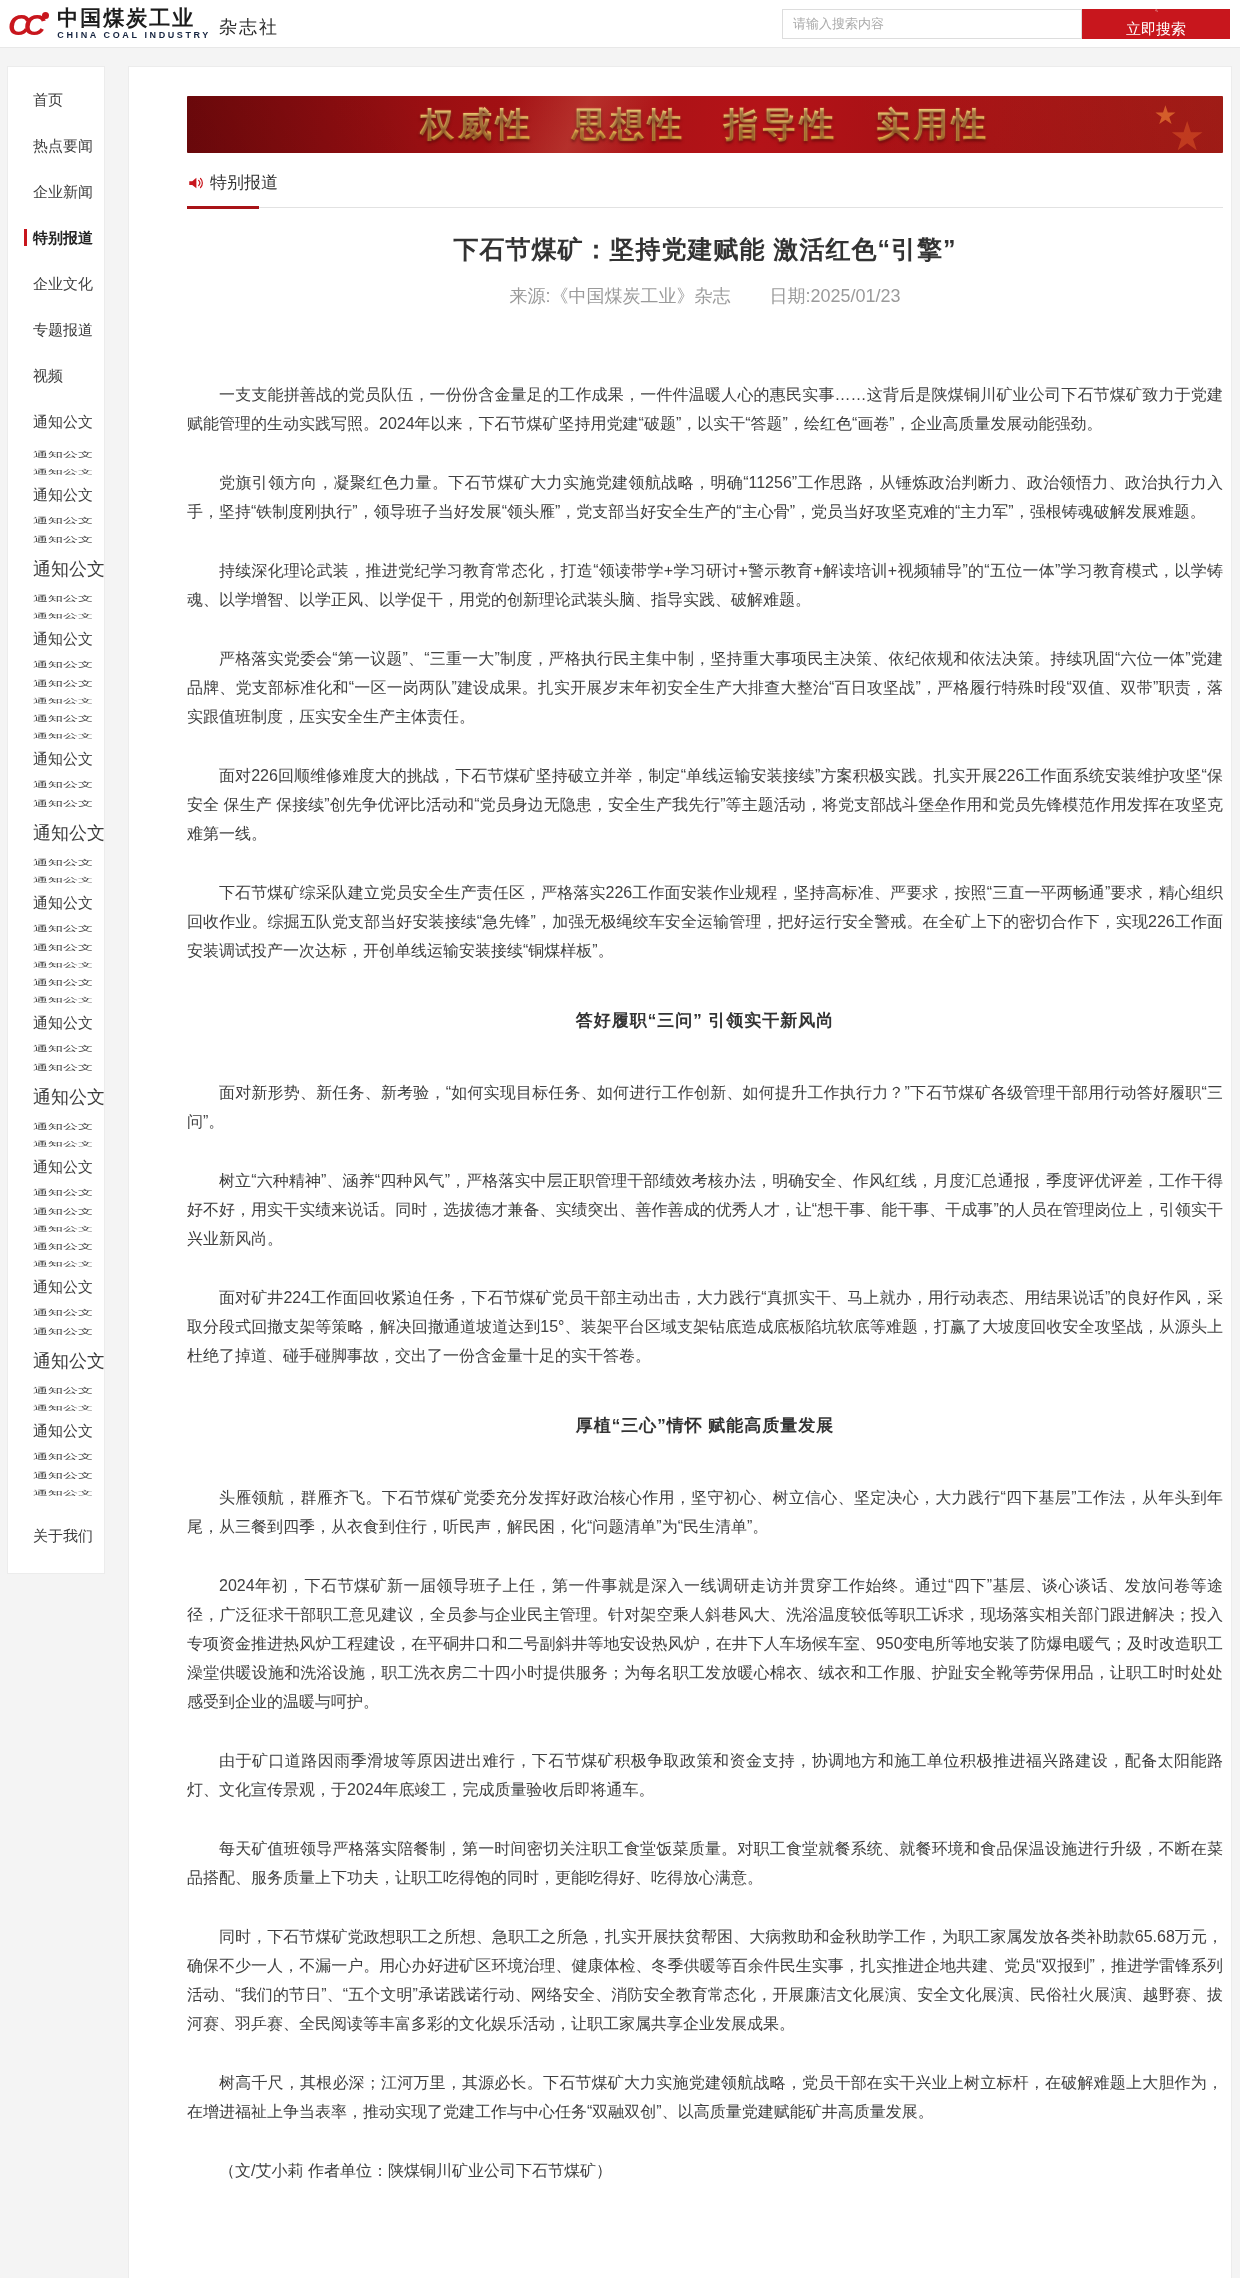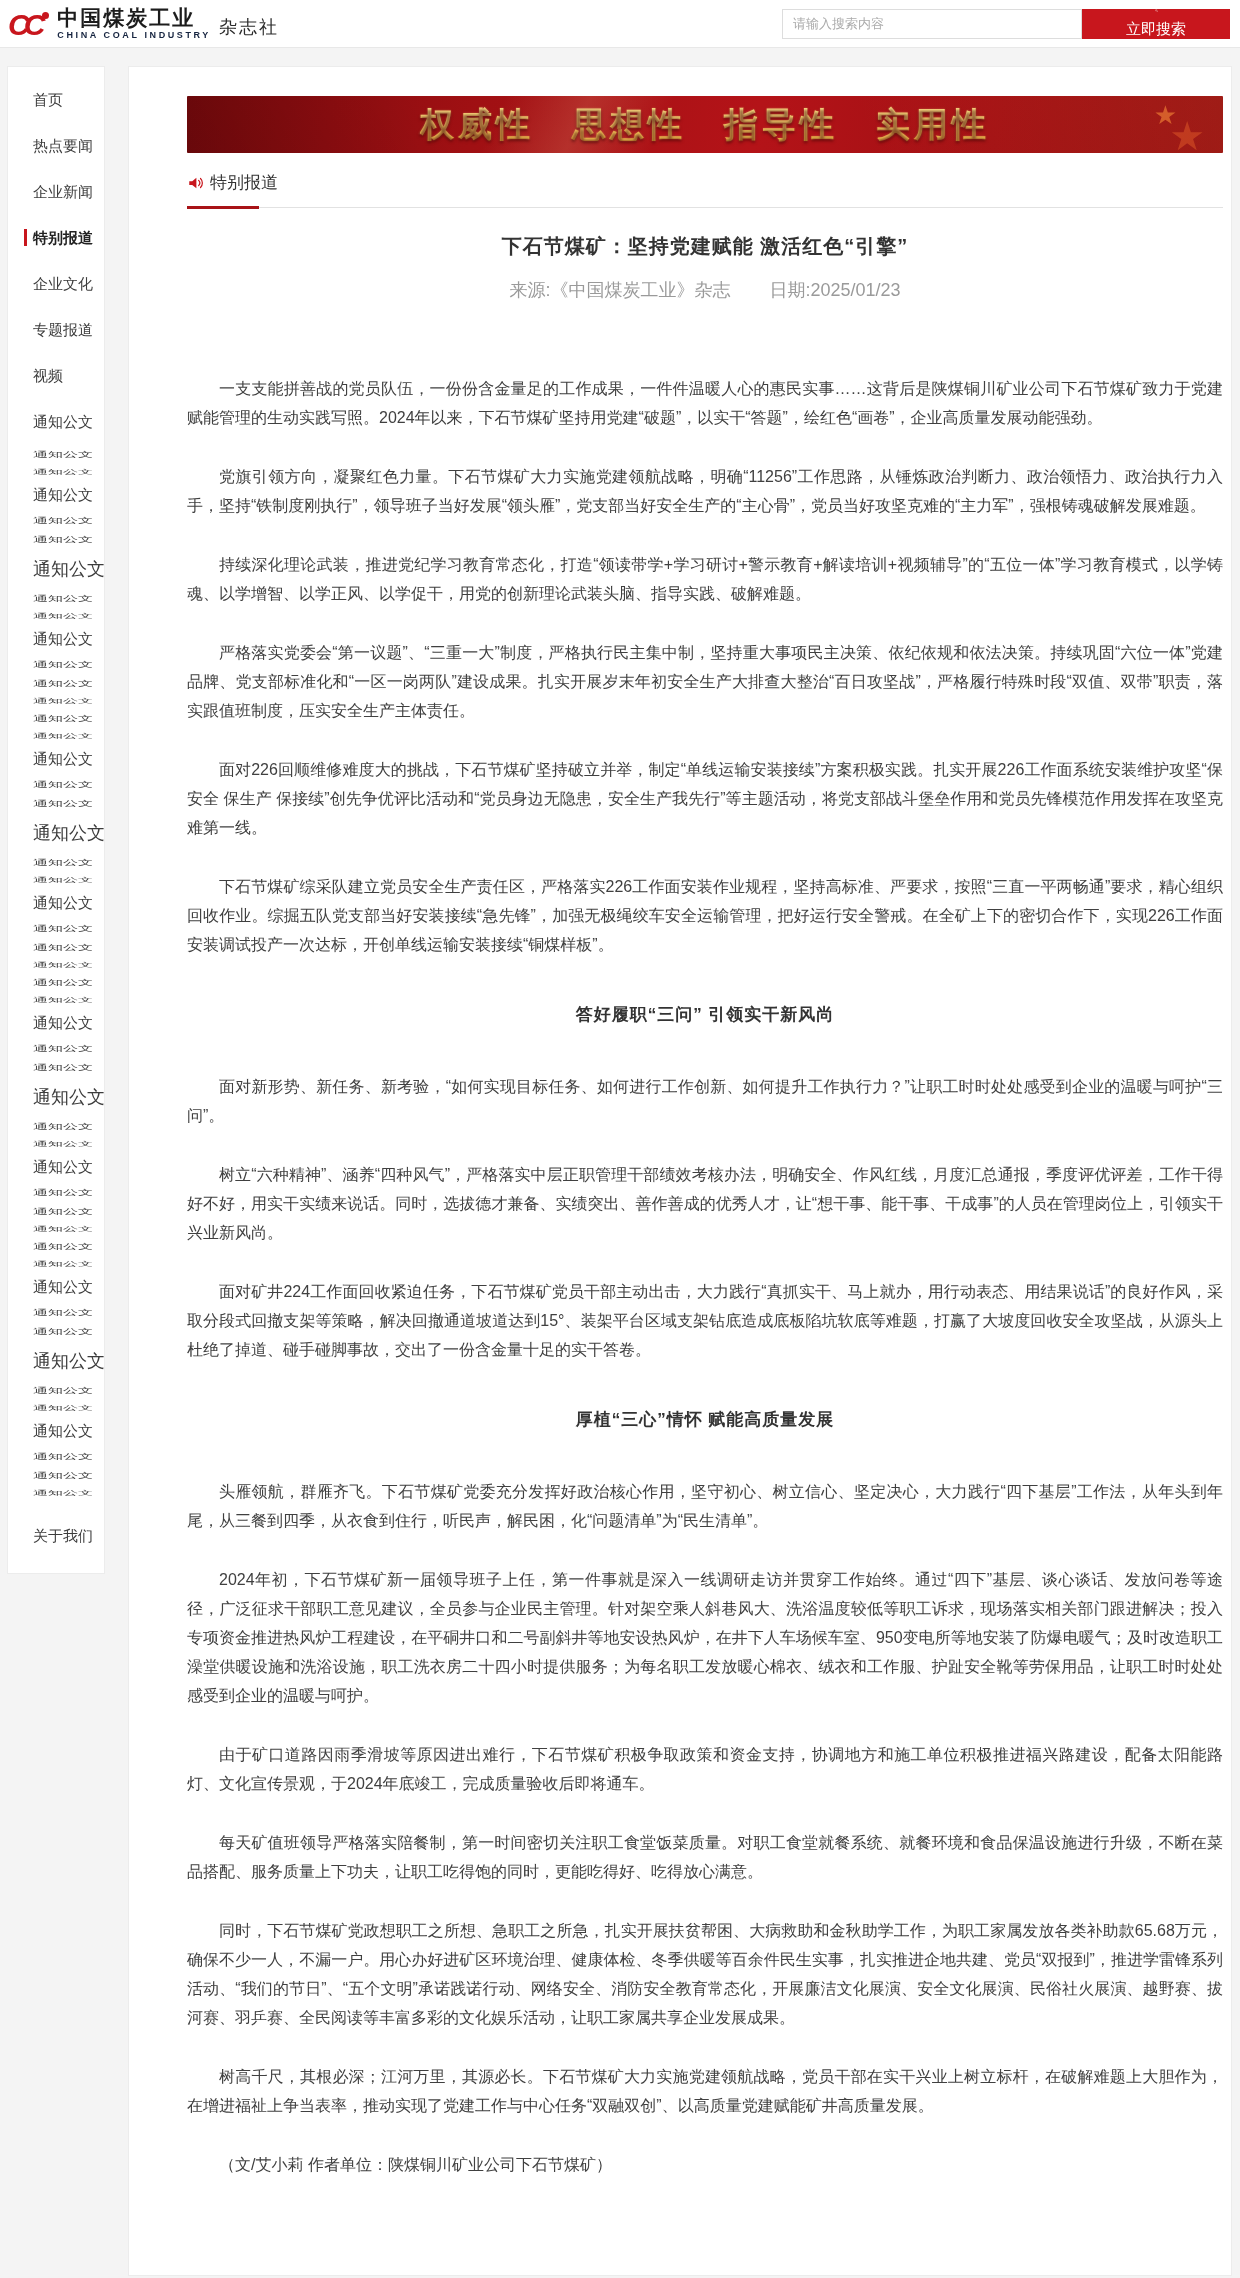--- a/index.html
+++ b/index.html
@@ -61,21 +61,21 @@
     -webkit-text-fill-color:transparent; }
   .banner-star { position:absolute; right:46px; top:4px; color:rgba(255,150,60,.55); font-size:26px; }
   .banner-star2 { position:absolute; right:18px; bottom:-6px; color:rgba(255,120,50,.35); font-size:40px; }
 
   .section-head { margin-top:18px; display:flex; align-items:center; gap:5px;
     font-size:17px; color:#333; }
   .section-divider { margin-top:12px; height:3px; position:relative; }
   .section-divider::before { content:""; position:absolute; left:0; right:0; top:1px; height:1px; background:#e2e2e2; }
   .section-divider::after { content:""; position:absolute; left:0; top:0; width:72px; height:3px; background:#a81317; }
 
-  .article-title { text-align:center; font-size:20px; font-weight:bold; color:#333;
+  .article-title { text-align:center; font-size:25px; font-weight:bold; color:#333;
     margin-top:24px; letter-spacing:1px; }
   .article-meta { text-align:center; margin-top:18px; margin-bottom:72px; font-size:18px; color:#9a9a9a; }
   .article-meta span + span { margin-left:34px; }
 
   .article-body p { font-size:16px; line-height:29px; color:#404040; text-indent:2em;
     text-align:justify; margin-bottom:30px; }
   .article-body h3 { font-size:17px; font-weight:bold; color:#333; text-align:center;
     margin:44px 0 46px; letter-spacing:1px; }
   .article-body p.credit { margin-bottom:26px; text-align:left; }
 
@@ -291,21 +291,21 @@
     </div>
 
     <div class="article-body" id="article-body">
         <p>一支支能拼善战的党员队伍，一份份含金量足的工作成果，一件件温暖人心的惠民实事……这背后是陕煤铜川矿业公司下石节煤矿致力于党建赋能管理的生动实践写照。2024年以来，下石节煤矿坚持用党建“破题”，以实干“答题”，绘红色“画卷”，企业高质量发展动能强劲。</p>
         <p>党旗引领方向，凝聚红色力量。下石节煤矿大力实施党建领航战略，明确“11256”工作思路，从锤炼政治判断力、政治领悟力、政治执行力入手，坚持“铁制度刚执行”，领导班子当好发展“领头雁”，党支部当好安全生产的“主心骨”，党员当好攻坚克难的“主力军”，强根铸魂破解发展难题。</p>
         <p>持续深化理论武装，推进党纪学习教育常态化，打造“领读带学+学习研讨+警示教育+解读培训+视频辅导”的“五位一体”学习教育模式，以学铸魂、以学增智、以学正风、以学促干，用党的创新理论武装头脑、指导实践、破解难题。</p>
         <p>严格落实党委会“第一议题”、“三重一大”制度，严格执行民主集中制，坚持重大事项民主决策、依纪依规和依法决策。持续巩固“六位一体”党建品牌、党支部标准化和“一区一岗两队”建设成果。扎实开展岁末年初安全生产大排查大整治“百日攻坚战”，严格履行特殊时段“双值、双带”职责，落实跟值班制度，压实安全生产主体责任。</p>
         <p>面对226回顺维修难度大的挑战，下石节煤矿坚持破立并举，制定“单线运输安装接续”方案积极实践。扎实开展226工作面系统安装维护攻坚“保安全 保生产 保接续”创先争优评比活动和“党员身边无隐患，安全生产我先行”等主题活动，将党支部战斗堡垒作用和党员先锋模范作用发挥在攻坚克难第一线。</p>
         <p>下石节煤矿综采队建立党员安全生产责任区，严格落实226工作面安装作业规程，坚持高标准、严要求，按照“三直一平两畅通”要求，精心组织回收作业。综掘五队党支部当好安装接续“急先锋”，加强无极绳绞车安全运输管理，把好运行安全警戒。在全矿上下的密切合作下，实现226工作面安装调试投产一次达标，开创单线运输安装接续“铜煤样板”。</p>
         <h3>答好履职“三问”  引领实干新风尚</h3>
-        <p>面对新形势、新任务、新考验，“如何实现目标任务、如何进行工作创新、如何提升工作执行力？”让职工时时处处感受到企业的温暖与呵护“三问”。</p>
+        <p>面对新形势、新任务、新考验，“如何实现目标任务、如何进行工作创新、如何提升工作执行力？”下石节煤矿各级管理干部用行动答好履职“三问”。</p>
         <p>树立“六种精神”、涵养“四种风气”，严格落实中层正职管理干部绩效考核办法，明确安全、作风红线，月度汇总通报，季度评优评差，工作干得好不好，用实干实绩来说话。同时，选拔德才兼备、实绩突出、善作善成的优秀人才，让“想干事、能干事、干成事”的人员在管理岗位上，引领实干兴业新风尚。</p>
         <p>面对矿井224工作面回收紧迫任务，下石节煤矿党员干部主动出击，大力践行“真抓实干、马上就办，用行动表态、用结果说话”的良好作风，采取分段式回撤支架等策略，解决回撤通道坡道达到15°、装架平台区域支架钻底造成底板陷坑软底等难题，打赢了大坡度回收安全攻坚战，从源头上杜绝了掉道、碰手碰脚事故，交出了一份含金量十足的实干答卷。</p>
         <h3>厚植“三心”情怀  赋能高质量发展</h3>
         <p>头雁领航，群雁齐飞。下石节煤矿党委充分发挥好政治核心作用，坚守初心、树立信心、坚定决心，大力践行“四下基层”工作法，从年头到年尾，从三餐到四季，从衣食到住行，听民声，解民困，化“问题清单”为“民生清单”。</p>
         <p>2024年初，下石节煤矿新一届领导班子上任，第一件事就是深入一线调研走访并贯穿工作始终。通过“四下”基层、谈心谈话、发放问卷等途径，广泛征求干部职工意见建议，全员参与企业民主管理。针对架空乘人斜巷风大、洗浴温度较低等职工诉求，现场落实相关部门跟进解决；投入专项资金推进热风炉工程建设，在平硐井口和二号副斜井等地安设热风炉，在井下人车场候车室、950变电所等地安装了防爆电暖气；及时改造职工澡堂供暖设施和洗浴设施，职工洗衣房二十四小时提供服务；为每名职工发放暖心棉衣、绒衣和工作服、护趾安全靴等劳保用品，让职工时时处处感受到企业的温暖与呵护。</p>
         <p>由于矿口道路因雨季滑坡等原因进出难行，下石节煤矿积极争取政策和资金支持，协调地方和施工单位积极推进福兴路建设，配备太阳能路灯、文化宣传景观，于2024年底竣工，完成质量验收后即将通车。</p>
         <p>每天矿值班领导严格落实陪餐制，第一时间密切关注职工食堂饭菜质量。对职工食堂就餐系统、就餐环境和食品保温设施进行升级，不断在菜品搭配、服务质量上下功夫，让职工吃得饱的同时，更能吃得好、吃得放心满意。</p>
         <p>同时，下石节煤矿党政想职工之所想、急职工之所急，扎实开展扶贫帮困、大病救助和金秋助学工作，为职工家属发放各类补助款65.68万元，确保不少一人，不漏一户。用心办好进矿区环境治理、健康体检、冬季供暖等百余件民生实事，扎实推进企地共建、党员“双报到”，推进学雷锋系列活动、“我们的节日”、“五个文明”承诺践诺行动、网络安全、消防安全教育常态化，开展廉洁文化展演、安全文化展演、民俗社火展演、越野赛、拔河赛、羽乒赛、全民阅读等丰富多彩的文化娱乐活动，让职工家属共享企业发展成果。</p>
         <p>树高千尺，其根必深；江河万里，其源必长。下石节煤矿大力实施党建领航战略，党员干部在实干兴业上树立标杆，在破解难题上大胆作为，在增进福祉上争当表率，推动实现了党建工作与中心任务“双融双创”、以高质量党建赋能矿井高质量发展。</p>
         <p class="credit">（文/艾小莉 作者单位：陕煤铜川矿业公司下石节煤矿）</p>

